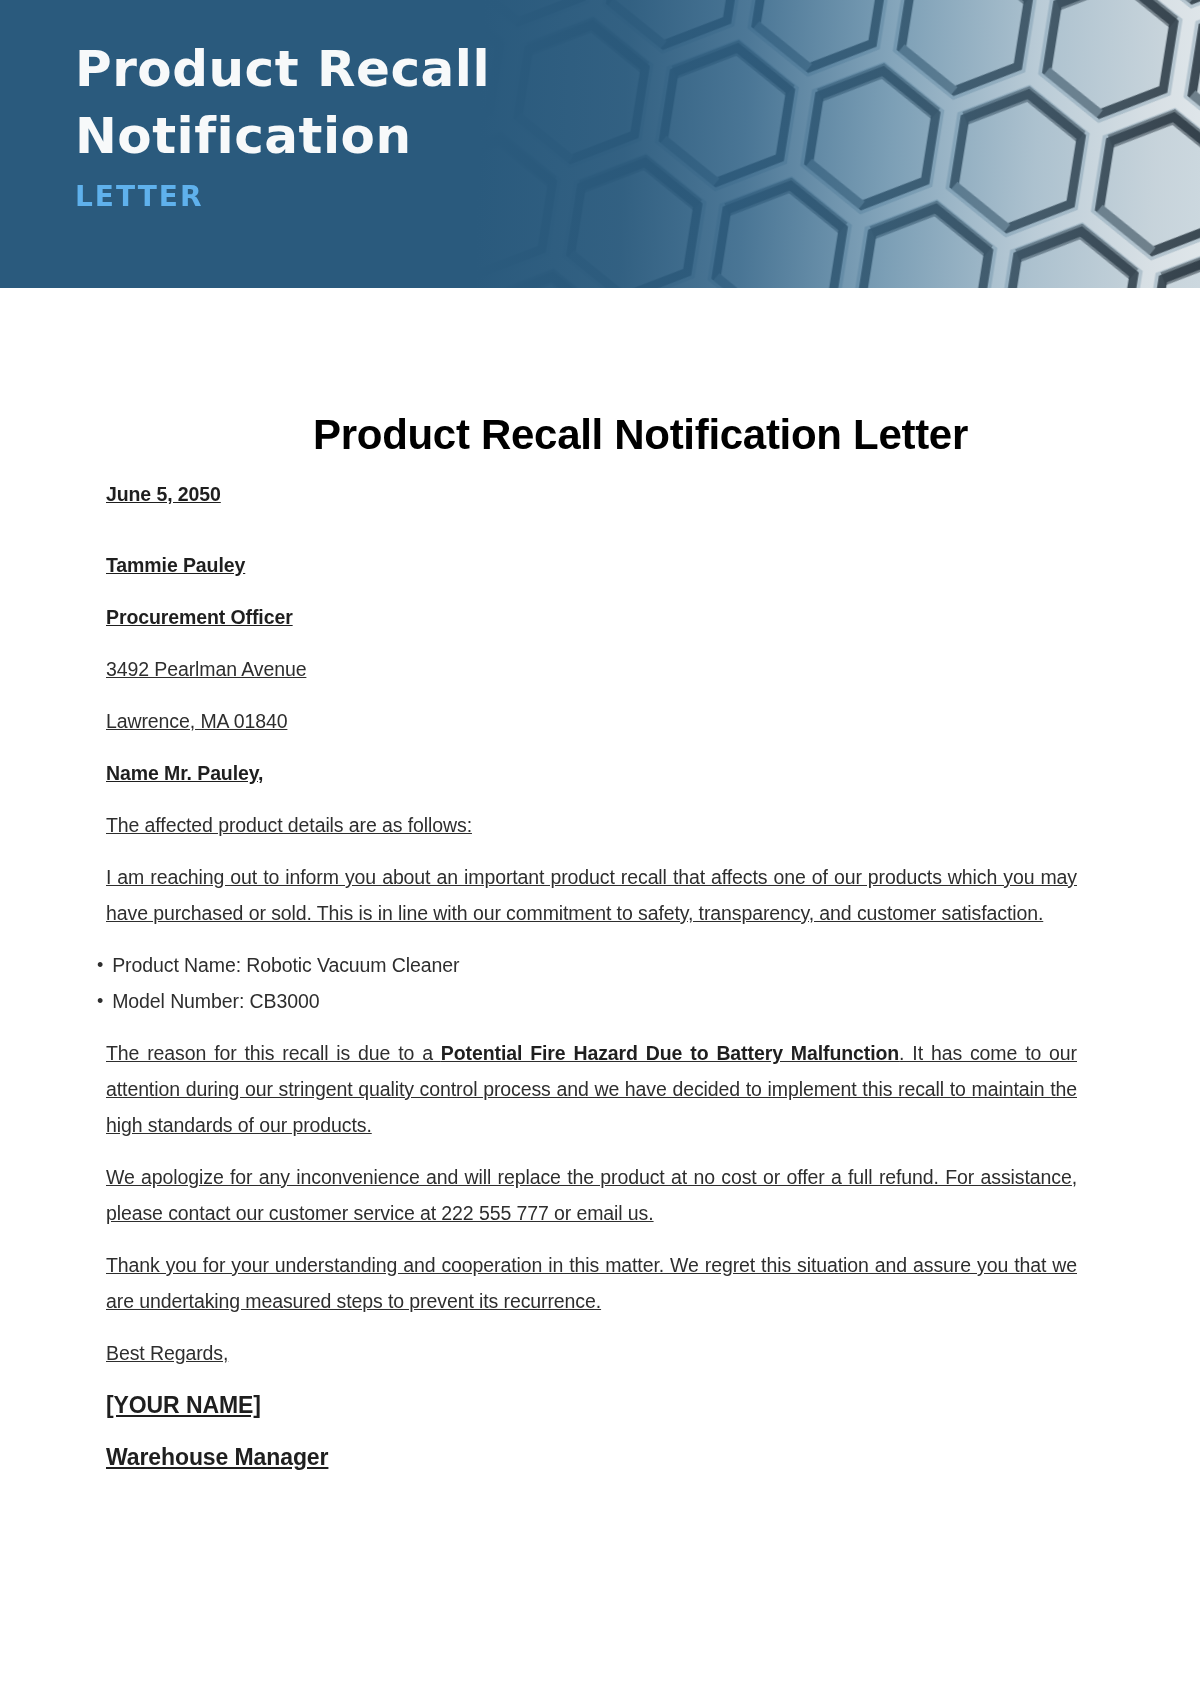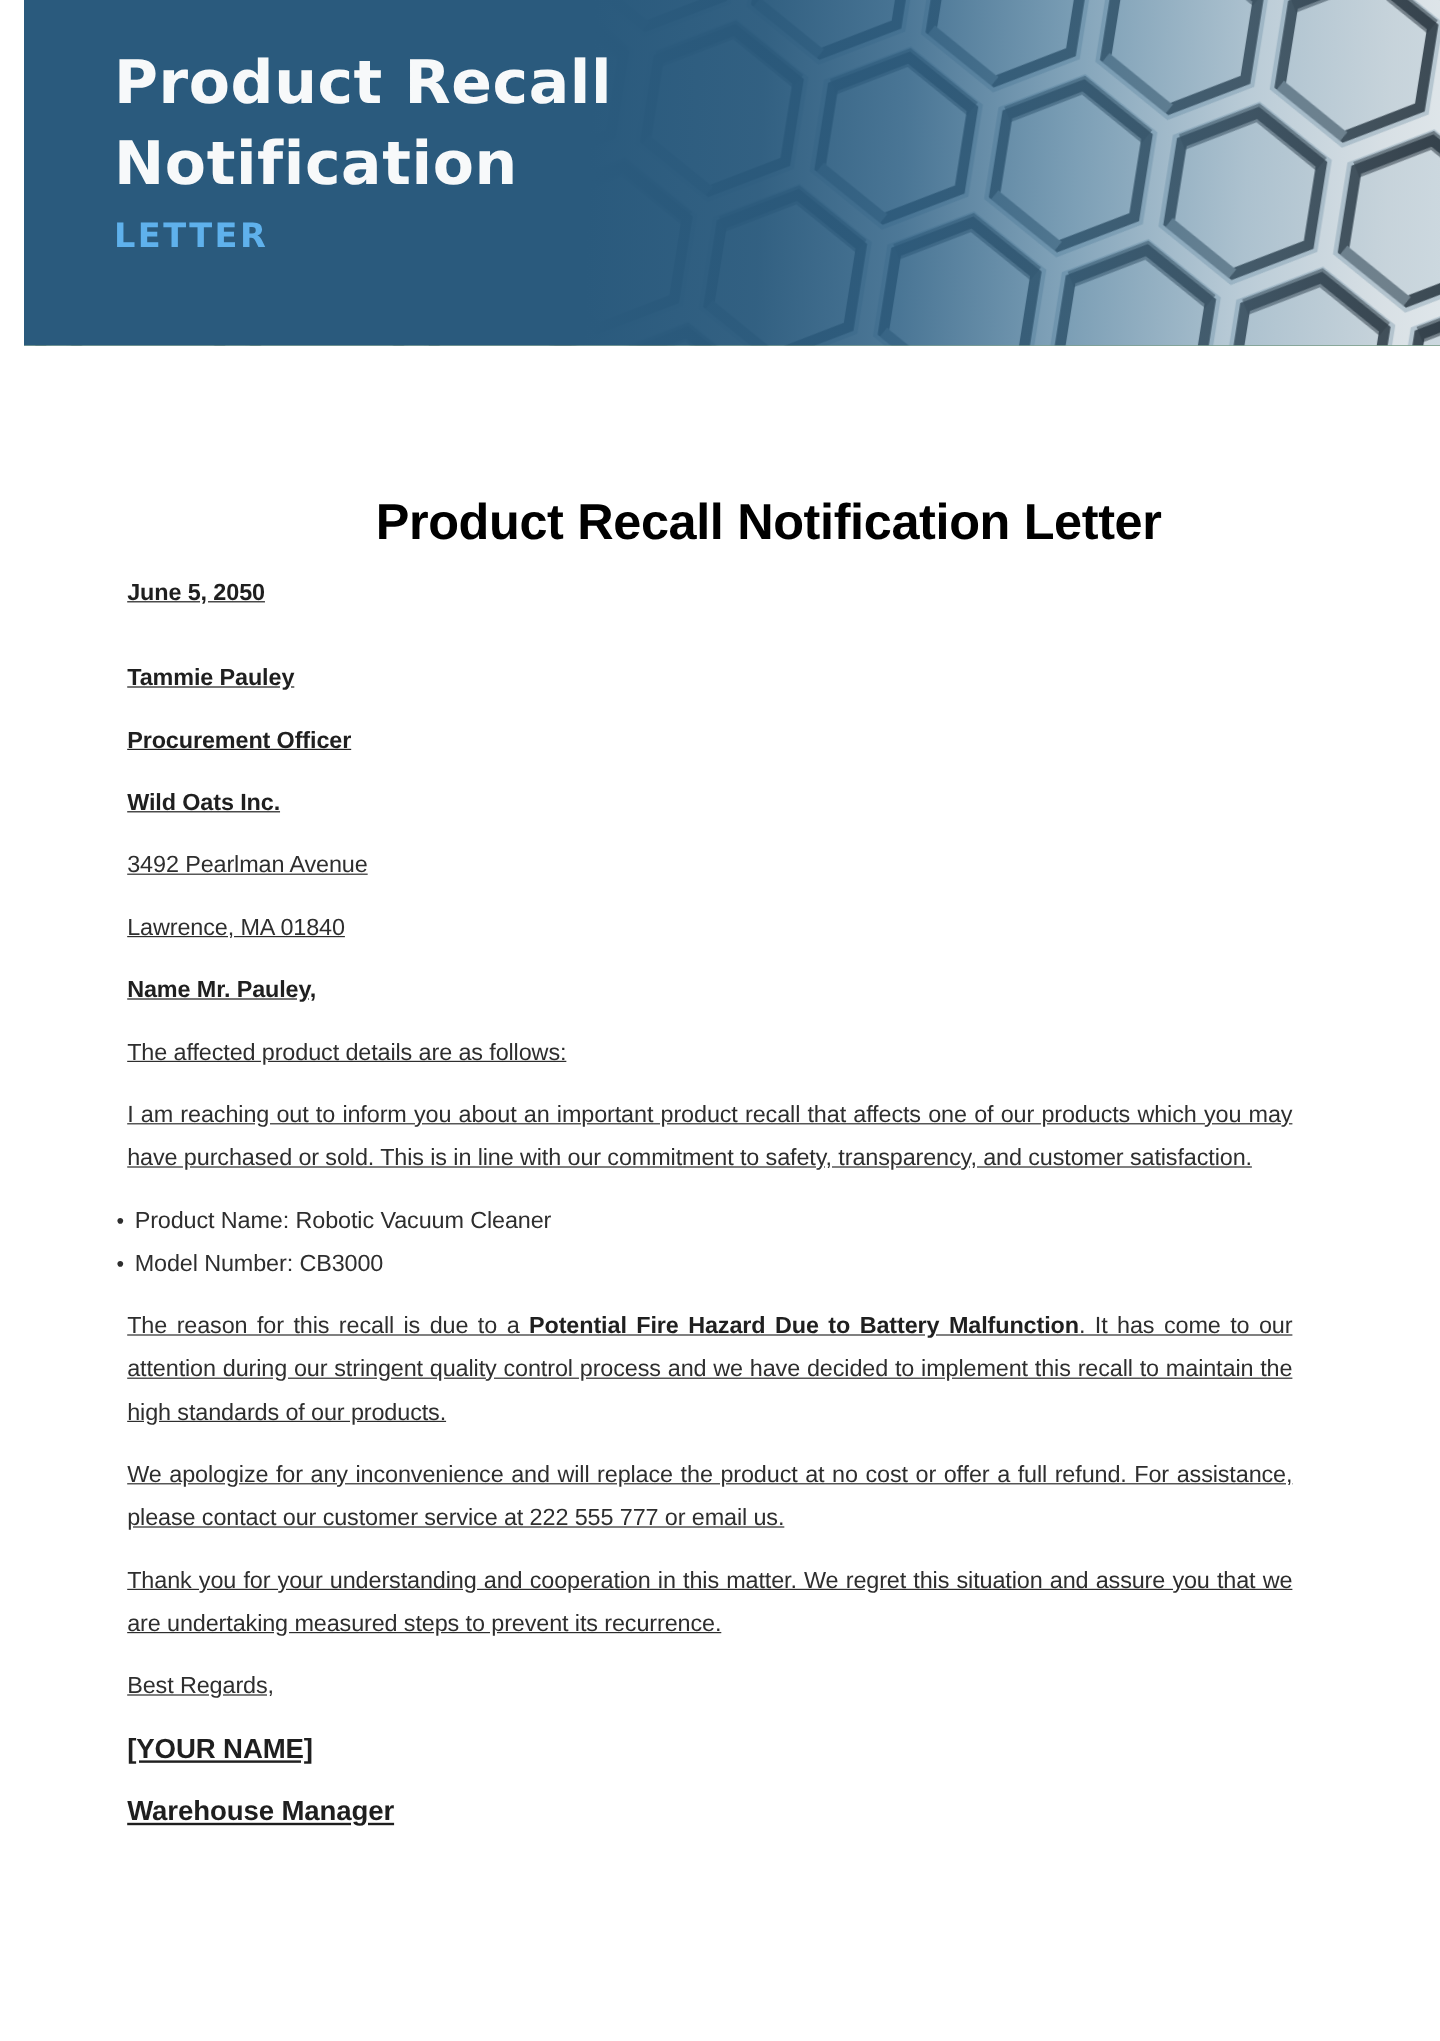--- a/index.html
+++ b/index.html
@@ -5,21 +5,21 @@
   * { box-sizing: border-box; }
   html, body { margin: 0; padding: 0; }
   body {
     width: 1200px; height: 1701px; overflow: hidden;
     background: #ffffff;
     font-family: "Liberation Sans", sans-serif;
   }
   .page { width: 1200px; height: 1701px; position: relative; overflow: hidden; }
 
   
-  .hero { position: relative; height: 288px; overflow: hidden; background: #14532d; margin-left: 20px; }
+  .hero { position: relative; height: 288px; overflow: hidden; background: #6d28d9; }
   .hex-svg { position: absolute; top: 0; left: 0; width: 1200px; height: 288px; display: block; }
   .hero-overlay {
     position: absolute; top: 0; left: 0; right: 0; bottom: 0;
     background: linear-gradient(92deg,
       #2a5a7d 0%,
       #2a5a7d 40%,
       rgba(42,90,125,0.95) 52%,
       rgba(45,96,133,0.82) 62%,
       rgba(58,112,148,0.55) 74%,
       rgba(90,135,165,0.28) 86%,
@@ -108,21 +108,20 @@
 
   <main class="letter">
 
     <h2 class="doc-title">Product Recall Notification Letter</h2>
 
     <p class="date bold">June 5, 2050</p>
 
     <div class="recipient">
       <p class="bold">Tammie Pauley</p>
       <p class="bold">Procurement Officer</p>
-      <p class="bold">Wild Oats Inc.</p>
       <p>3492 Pearlman Avenue</p>
       <p>Lawrence, MA 01840</p>
     </div>
 
     <p class="salutation bold">Name Mr. Pauley,</p>
 
     <p class="para">The affected product details are as follows:</p>
 
     <p class="para">I am reaching out to inform you about an important product recall that affects one of our products which you may have purchased or sold. This is in line with our commitment to safety, transparency, and customer satisfaction.</p>
 

